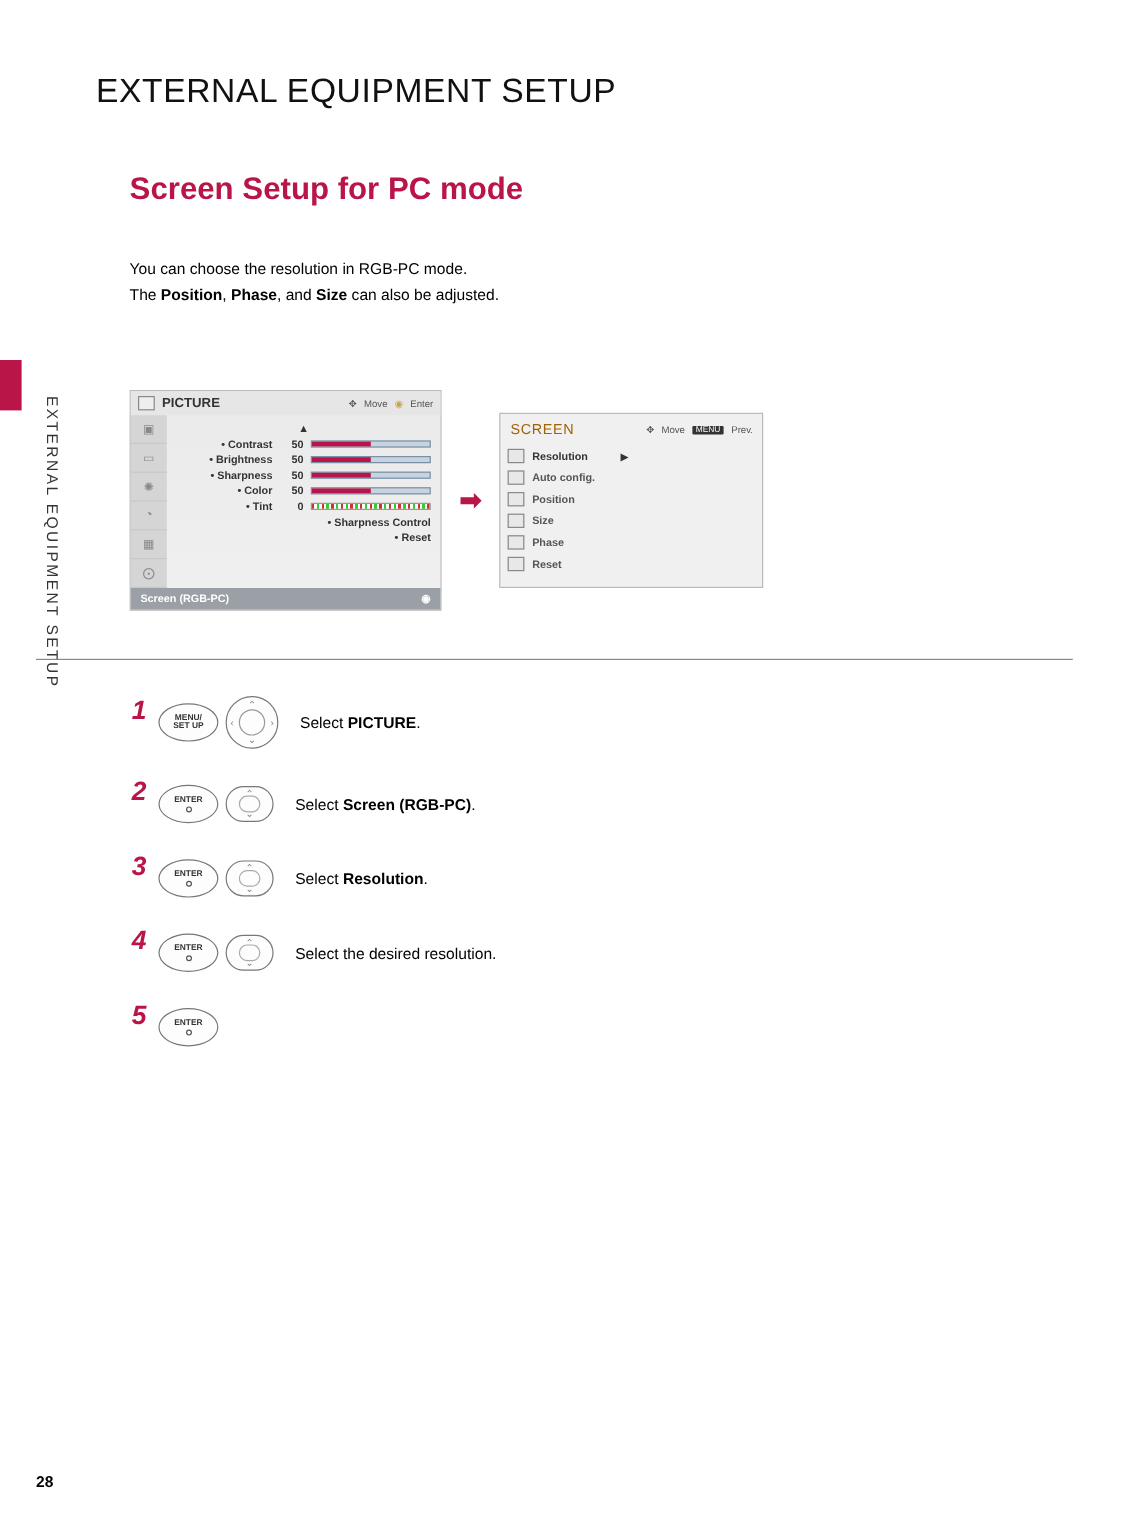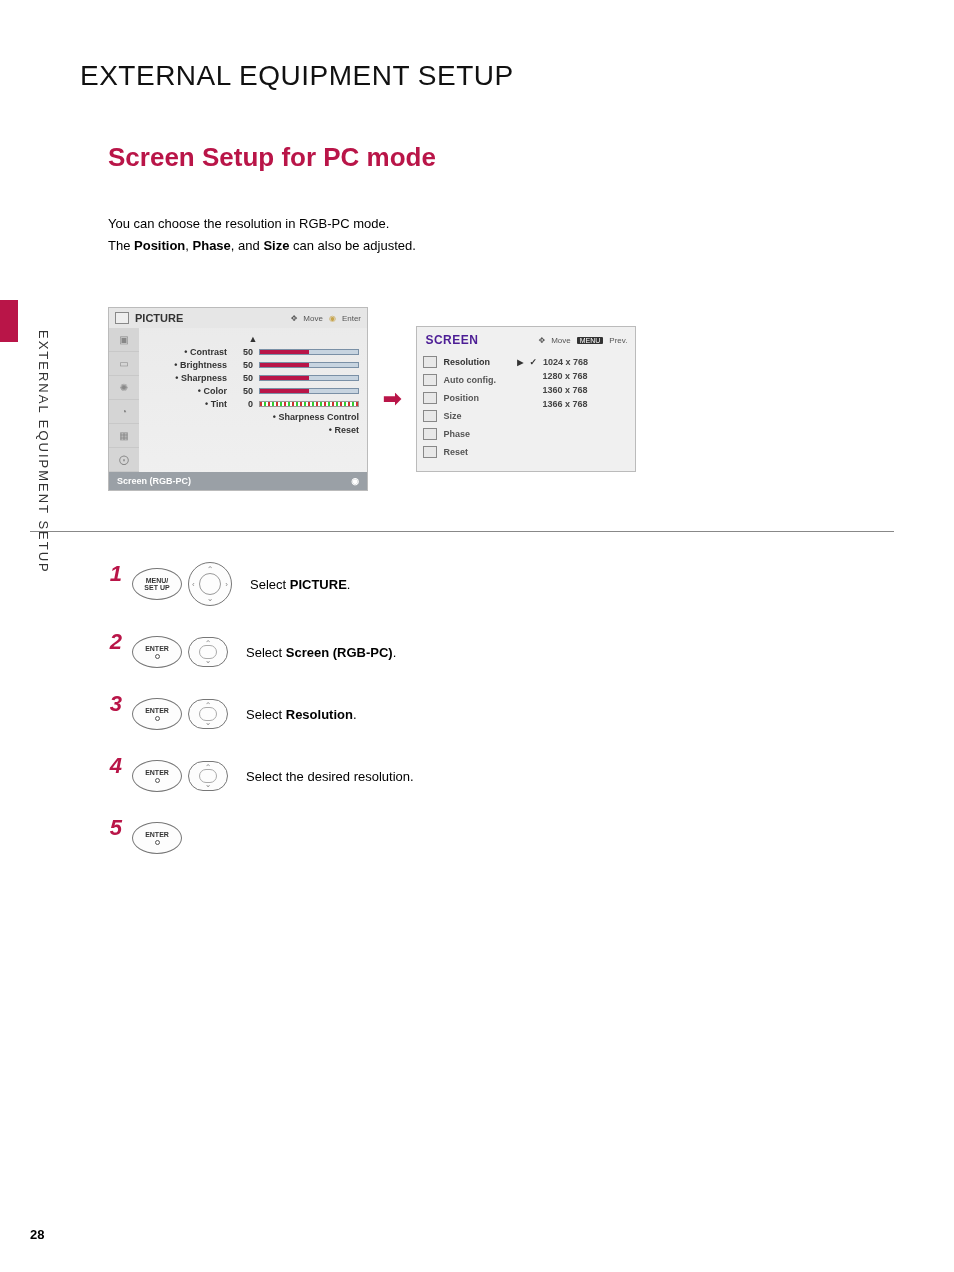--- a/index.html
+++ b/index.html
@@ -56,21 +56,21 @@
   }
   .subsub {
     font-size: 18px;
     font-weight: 700;
     margin-bottom: 20px;
     color: #222;
   }
   .intro {
     font-size: 13px;
     line-height: 1.7;
-    margin-bottom: 50px;
+    margin-bottom: 68px;
   }
   .intro .bold { font-weight: 700; }
   .panels {
     display: flex;
     align-items: center;
     gap: 15px;
     margin-bottom: 40px;
   }
   
   .picture-panel {
@@ -124,21 +124,21 @@
     width: 220px;
     background:#f0f0f0;
     border:1px solid #bbb;
     font-size:10px;
     padding-bottom:10px;
   }
   .screen-header {
     display:flex; align-items:center; justify-content:space-between;
     padding:6px 8px;
   }
-  .screen-title { font-weight:700; font-size:12px; color:#4c1d95; letter-spacing:0.5px;}
+  .screen-title { font-weight:400; font-size:12px; color:#a16207; letter-spacing:0.5px;}
   .screen-header-right { display:flex; align-items:center; gap:6px; font-size:8px; color:#555;}
   .menu-tag { background:#333; color:#fff; padding:0 3px; border-radius:1px; font-size:7px;}
   .screen-body { display:flex; }
   .screen-left { width:112px; padding:0 6px; }
   .screen-right { flex:1; padding-top:2px; }
   .screen-item {
     display:flex; align-items:center; gap:6px;
     padding:3px 0;
     font-weight:700; color:#555; font-size:9px;
   }
@@ -329,26 +329,20 @@
     </div>
               <div class="screen-item">
                 <span class="mini-icon"></span>
     <span>Phase</span>
     </div>
               <div class="screen-item">
                 <span class="mini-icon"></span>
     <span>Reset</span>
     </div>
             </div>
-          <div class="screen-right" id="screen-res">
-              <div class="res-row checked">1024 x 768</div>
-              <div class="res-row">1280 x 768</div>
-              <div class="res-row">1360 x 768</div>
-              <div class="res-row">1366 x 768</div>
-            </div>
         </div>
       </div>
     </div>
 
     <hr class="divider">
 
     <div class="steps">
 
       <div class="step">
         <div class="step-num">1</div>

